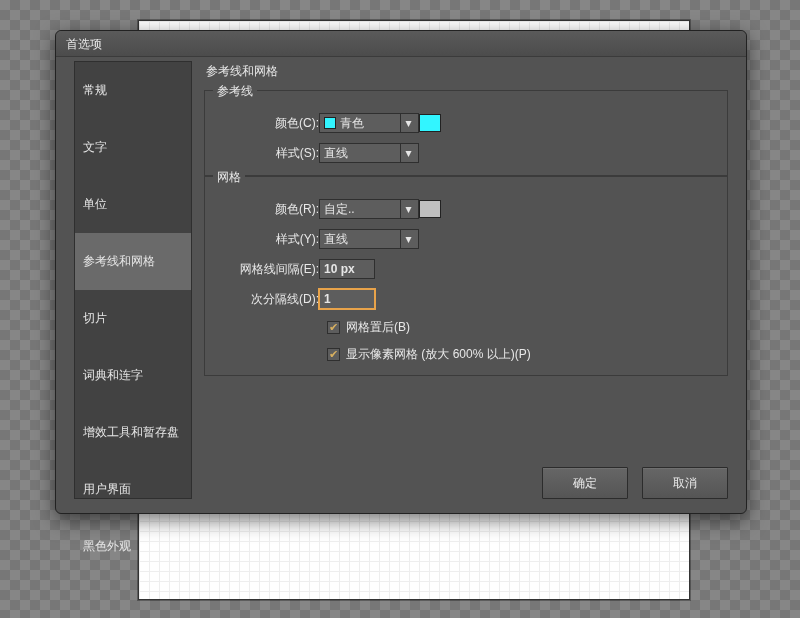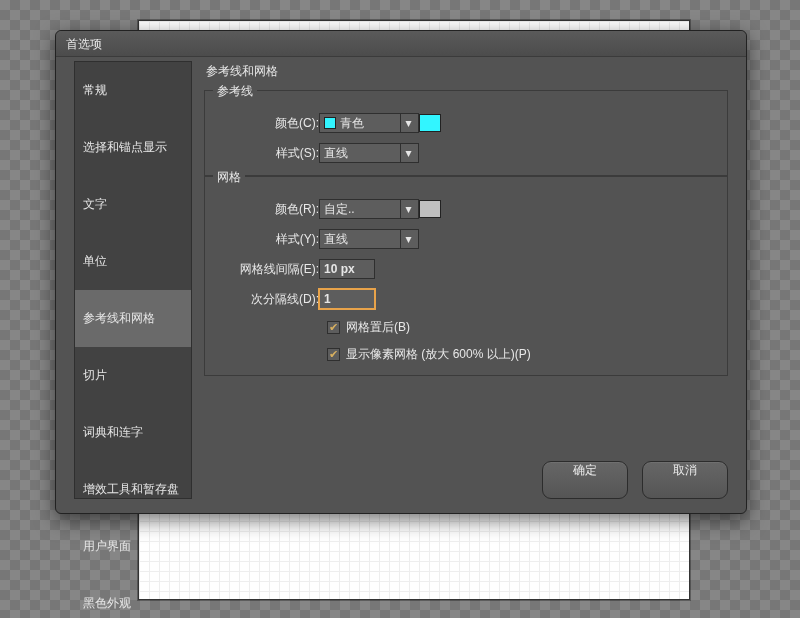--- a/index.html
+++ b/index.html
@@ -147,45 +147,44 @@
     display: inline-flex; align-items: center; justify-content: center;
     font-size: 11px; line-height: 1;
     color: #d8b060;
   }
   .button-row {
     margin-top: auto;
     display: flex; gap: 14px; justify-content: flex-end;
     padding-top: 10px;
   }
   .btn {
-    min-width: 86px; height: 38px;
+    min-width: 86px; height: 32px;
     background: linear-gradient(#666,#555);
     border: 1px solid #2c2c2c;
     color: #eaeaea;
     font-size: 12px;
-    display: inline-flex; align-items: flex-start; justify-content: center;
-    border-radius: 9px;
+    display: inline-flex; align-items: center; justify-content: center;
+    border-radius: 1px;
     box-shadow: inset 0 1px 0 rgba(255,255,255,.07);
   }
 </style>
 </head>
 <body>
 
 <div class="bg-grid"></div>
 <div class="artboard"></div>
 
 <div class="dialog">
   <div class="dialog-titlebar">
     <span>首选项</span>
   </div>
 
   <div class="dialog-body">
     <div class="sidebar">
       <div class="side-item"><span>常规</span></div>
-      <div class="side-item"><span>选择和锚点显示</span></div>
       <div class="side-item"><span>文字</span></div>
       <div class="side-item"><span>单位</span></div>
       <div class="side-item selected"><span>参考线和网格</span></div>
       <div class="side-item"><span>切片</span></div>
       <div class="side-item"><span>词典和连字</span></div>
       <div class="side-item"><span>增效工具和暂存盘</span></div>
       <div class="side-item"><span>用户界面</span></div>
       <div class="side-item"><span>黑色外观</span></div>
     </div>
 

